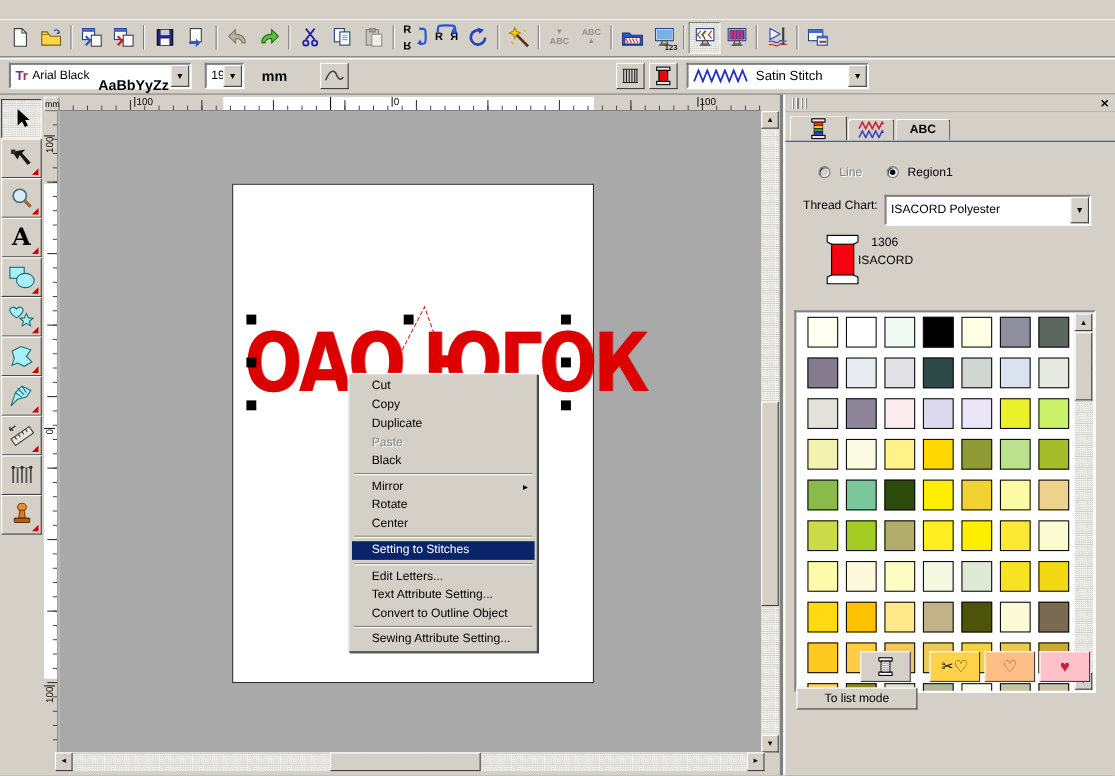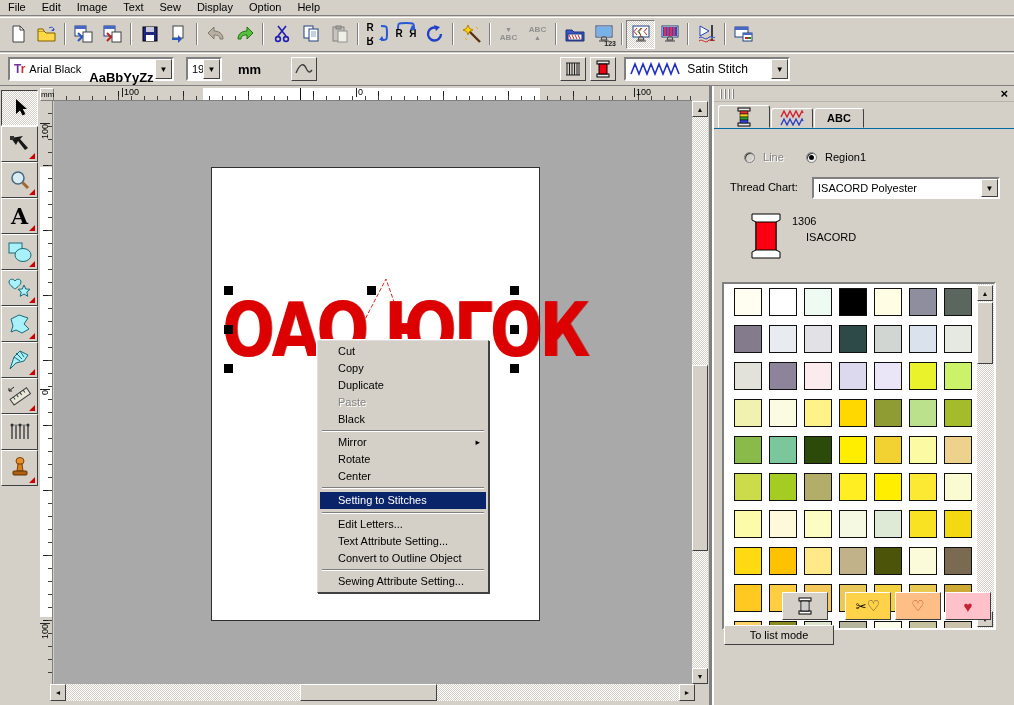--- a/index.html
+++ b/index.html
@@ -138,30 +138,20 @@
   .pbtn { position:absolute; height:28px; width:46px; display:flex; align-items:center; justify-content:center;
           border:1px solid; border-color:#fff #404040 #404040 #fff; background:#d4d0c8; font-size:15px; }
   #tolist { position:absolute; left:10px; top:496px; width:110px; height:20px; display:flex; align-items:center; justify-content:center;
             border:1px solid; border-color:#fff #404040 #404040 #fff; background:#d4d0c8; }
 </style>
 </head>
 <body>
 
 <div id="app">
 
-  <div id="menubar">
-    <div class="menu-item">File</div>
-      <div class="menu-item">Edit</div>
-      <div class="menu-item">Image</div>
-      <div class="menu-item">Text</div>
-      <div class="menu-item">Sew</div>
-      <div class="menu-item">Display</div>
-      <div class="menu-item">Option</div>
-      <div class="menu-item">Help</div>
-  </div>
 
   <div id="toolbar1">
     <div class="tbtn">
         <svg width="18" height="18" viewBox="0 0 18 18">
           <path d="M4 1h7l4 4v12H4z" fill="#fff" stroke="#404040"></path>
           <path d="M11 1v4h4" fill="none" stroke="#404040"></path>
         </svg>
       </div>
     <div class="tbtn">
         <svg width="20" height="18" viewBox="0 0 20 18">
@@ -624,32 +614,32 @@
     <div id="panel-content">
       <div style="position:absolute;left:30px;top:22px">
         <span class="radio disabled"></span>
         <span class="rlabel-dis" style="margin-left:5px">Line</span>
       </div>
       <div style="position:absolute;left:92px;top:22px">
         <span class="radio checked"></span>
         <span style="margin-left:5px">Region1</span>
       </div>
       <span style="position:absolute;left:16px;top:52px">Thread Chart:</span>
-      <div class="combo" style="position:absolute;left:98px;top:48px;width:188px;height:22px">
+      <div class="combo" style="position:absolute;left:90px;top:48px;width:188px;height:28px">
         <div class="cbody">
             <span>ISACORD Polyester</span>
           </div>
         <div class="cbtn">▼</div>
       </div>
       <svg style="position:absolute;left:36px;top:84px" width="32" height="46" viewBox="0 0 32 46">
         <path d="M2 1h28v6l-4 2v28l4 2v6H2v-6l4-2V9L2 7z" fill="#ffffff" stroke="#000"></path>
         <rect x="6" y="9" width="20" height="28" fill="#fb0010" stroke="#000"></rect>
       </svg>
       <span style="position:absolute;left:78px;top:86px">1306</span>
-      <span style="position:absolute;left:92px;top:102px">ISACORD</span>
+      <span style="position:absolute;left:66px;top:102px">ISACORD</span>
 
       <div id="palette-box">
         <div id="palette-grid">
           <div class="pal-cell" style="background: rgb(255, 254, 240);"></div>
             <div class="pal-cell" style="background: rgb(255, 255, 255);"></div>
             <div class="pal-cell" style="background: rgb(238, 250, 242);"></div>
             <div class="pal-cell" style="background: rgb(0, 0, 0);"></div>
             <div class="pal-cell" style="background: rgb(255, 253, 228);"></div>
             <div class="pal-cell" style="background: rgb(142, 142, 158);"></div>
             <div class="pal-cell" style="background: rgb(90, 102, 94);"></div>

